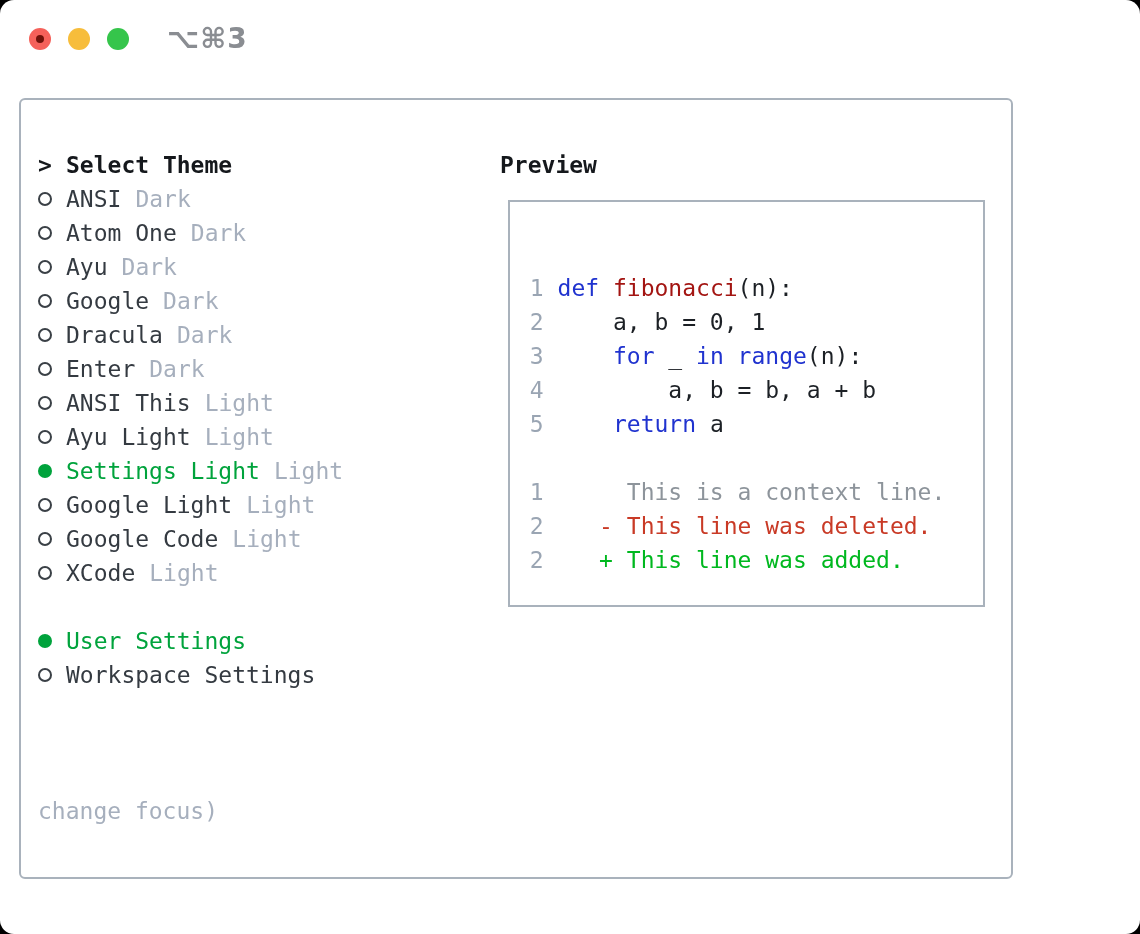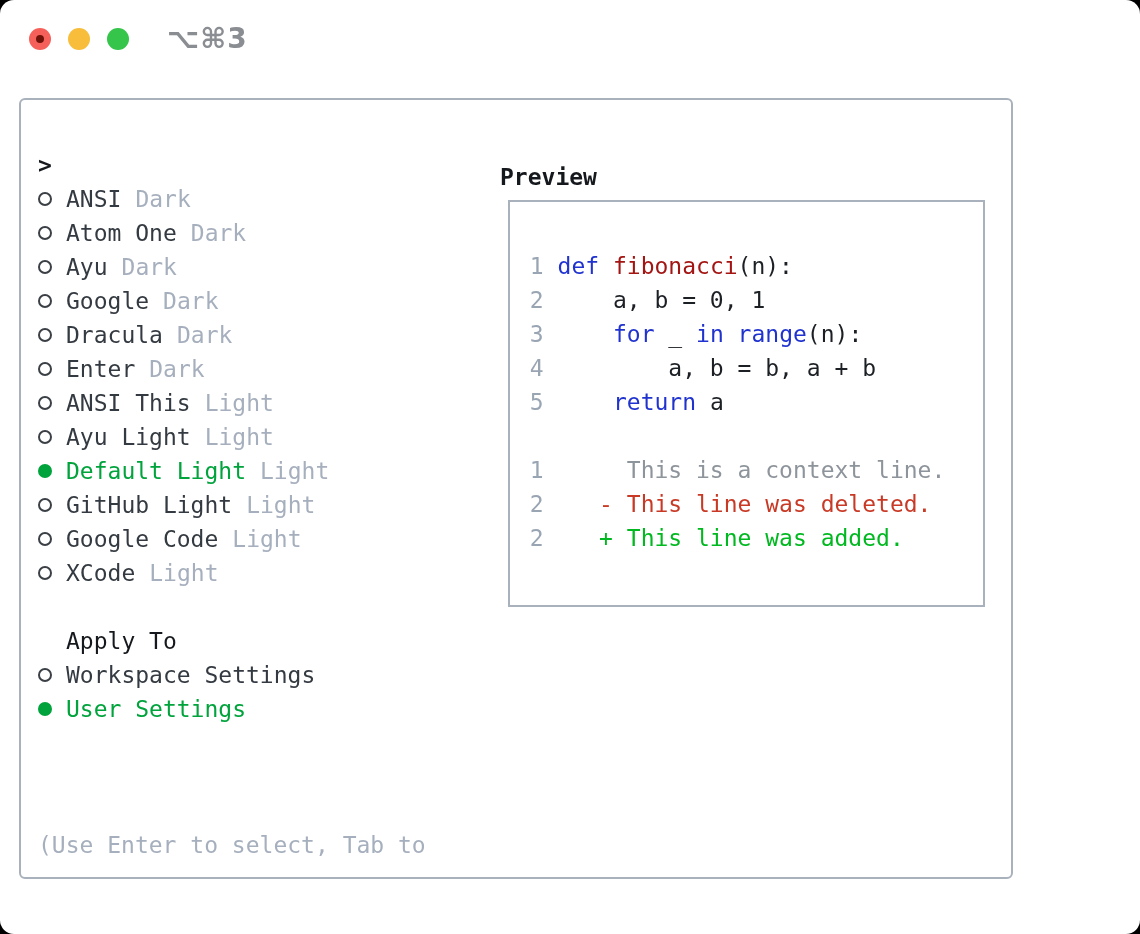--- a/index.html
+++ b/index.html
@@ -31,25 +31,25 @@
   .picker-title,.preview-title{font-weight:bold;color:var(--heading);font-size:23px;}
   .radio{width:14px;height:14px;border:2px solid #3a4046;border-radius:50%;box-sizing:border-box;background:transparent;}
   .selected .radio{background:var(--accent-green);border-color:var(--accent-green);}
   .option-name{color:var(--item-name);}
   .selected .option-name{color:var(--accent-green);}
   .tag{color:var(--muted);margin-left:14px;}
   .section-title{color:var(--heading);}
   .spacer{height:34px;}
   .footer{color:var(--muted);font-size:23px;line-height:34px;white-space:pre;}
   
-  .preview-title{position:absolute;left:479px;top:60px;height:34px;display:flex;align-items:center;}
+  .preview-title{position:absolute;left:479px;top:48px;height:34px;display:flex;align-items:center;}
   .preview-box{
     position:absolute;left:487px;top:100px;width:477px;height:407px;
     border:2px solid var(--border-gray);box-sizing:border-box;
-    padding:47px 8px 0 6px;overflow:hidden;
+    padding:69px 8px 0 6px;overflow:hidden;
   }
   .code{font-size:23px;line-height:34px;white-space:pre;}
   .code div{height:34px;}
 </style>
 </head>
 <body>
 
 <div class="window">
 
   <div class="traffic">
@@ -59,20 +59,21 @@
     <span class="light yellow"></span>
     <span class="light green"></span>
   </div>
   <div class="shortcut">⌥⌘3</div>
 
   <div class="panel">
 
     <div class="left-col">
       <div class="row">
         <span class="marker"><span class="title-marker">&gt;</span></span>
+        <span class="picker-title">Select Theme</span>
       </div>
 
       <div class="row option-row">
         <span class="marker"><span class="radio"></span></span>
         <span class="option-name">ANSI</span>
         <span class="tag">Dark</span>
       </div>
       <div class="row option-row">
         <span class="marker"><span class="radio"></span></span>
         <span class="option-name">Atom One</span>
@@ -103,58 +104,53 @@
         <span class="option-name">ANSI This</span>
         <span class="tag">Light</span>
       </div>
       <div class="row option-row">
         <span class="marker"><span class="radio"></span></span>
         <span class="option-name">Ayu Light</span>
         <span class="tag">Light</span>
       </div>
       <div class="row option-row selected">
         <span class="marker"><span class="radio"></span></span>
-        <span class="option-name">Default Light</span>
+        <span class="option-name">Settings Light</span>
         <span class="tag">Light</span>
       </div>
       <div class="row option-row">
         <span class="marker"><span class="radio"></span></span>
-        <span class="option-name">GitHub Light</span>
+        <span class="option-name">Google Light</span>
         <span class="tag">Light</span>
       </div>
       <div class="row option-row">
         <span class="marker"><span class="radio"></span></span>
         <span class="option-name">Google Code</span>
         <span class="tag">Light</span>
       </div>
       <div class="row option-row">
         <span class="marker"><span class="radio"></span></span>
         <span class="option-name">XCode</span>
         <span class="tag">Light</span>
       </div>
 
       <div class="spacer"></div>
 
-      <div class="row">
-        <span class="marker"></span>
-        <span class="section-title">Apply To</span>
+      <div class="row option-row selected">
+        <span class="marker"><span class="radio"></span></span>
+        <span class="option-name">User Settings</span>
       </div>
       <div class="row option-row">
         <span class="marker"><span class="radio"></span></span>
         <span class="option-name">Workspace Settings</span>
       </div>
-      <div class="row option-row selected">
-        <span class="marker"><span class="radio"></span></span>
-        <span class="option-name">User Settings</span>
-      </div>
 
       <div class="spacer"></div>
 
       <div class="footer">
-        <div>(Use Enter to select, Tab to</div>
         <div>change focus)</div>
       </div>
     </div>
 
     <div class="preview-title">Preview</div>
     <div class="preview-box">
       <div class="code"><div><span style="color: rgb(154, 165, 179);"> 1 </span><span style="color: rgb(32, 51, 207);">def</span><span style="color: rgb(28, 32, 37);"> </span><span style="color: rgb(163, 21, 18);">fibonacci</span><span style="color: rgb(28, 32, 37);">(n):</span></div><div><span style="color: rgb(154, 165, 179);"> 2 </span><span style="color: rgb(28, 32, 37);">    a, b = 0, 1</span></div><div><span style="color: rgb(154, 165, 179);"> 3 </span><span style="color: rgb(28, 32, 37);">    </span><span style="color: rgb(32, 51, 207);">for</span><span style="color: rgb(28, 32, 37);"> _ </span><span style="color: rgb(32, 51, 207);">in</span><span style="color: rgb(28, 32, 37);"> </span><span style="color: rgb(32, 51, 207);">range</span><span style="color: rgb(28, 32, 37);">(n):</span></div><div><span style="color: rgb(154, 165, 179);"> 4 </span><span style="color: rgb(28, 32, 37);">        a, b = b, a + b</span></div><div><span style="color: rgb(154, 165, 179);"> 5 </span><span style="color: rgb(28, 32, 37);">    </span><span style="color: rgb(32, 51, 207);">return</span><span style="color: rgb(28, 32, 37);"> a</span></div><div>&nbsp;</div><div><span style="color: rgb(154, 165, 179);"> 1 </span><span style="color: rgb(141, 148, 155);">     This is a context line.</span></div><div><span style="color: rgb(154, 165, 179);"> 2 </span><span style="color: rgb(201, 58, 38);">   - This line was deleted.</span></div><div><span style="color: rgb(154, 165, 179);"> 2 </span><span style="color: rgb(0, 184, 31);">   + This line was added.</span></div></div>
     </div>
 
   </div>

